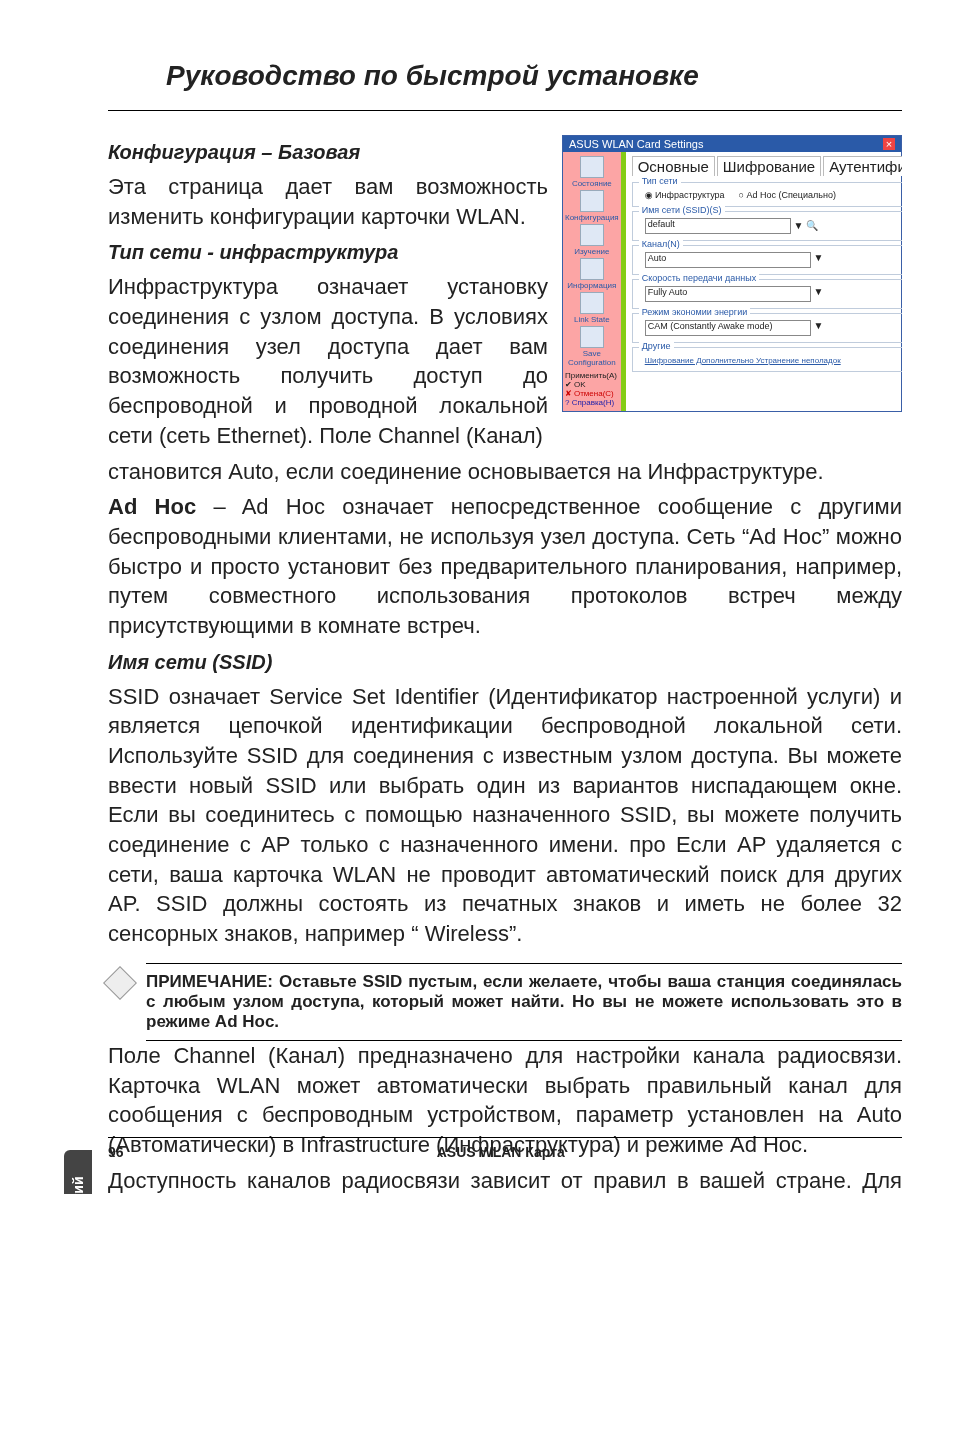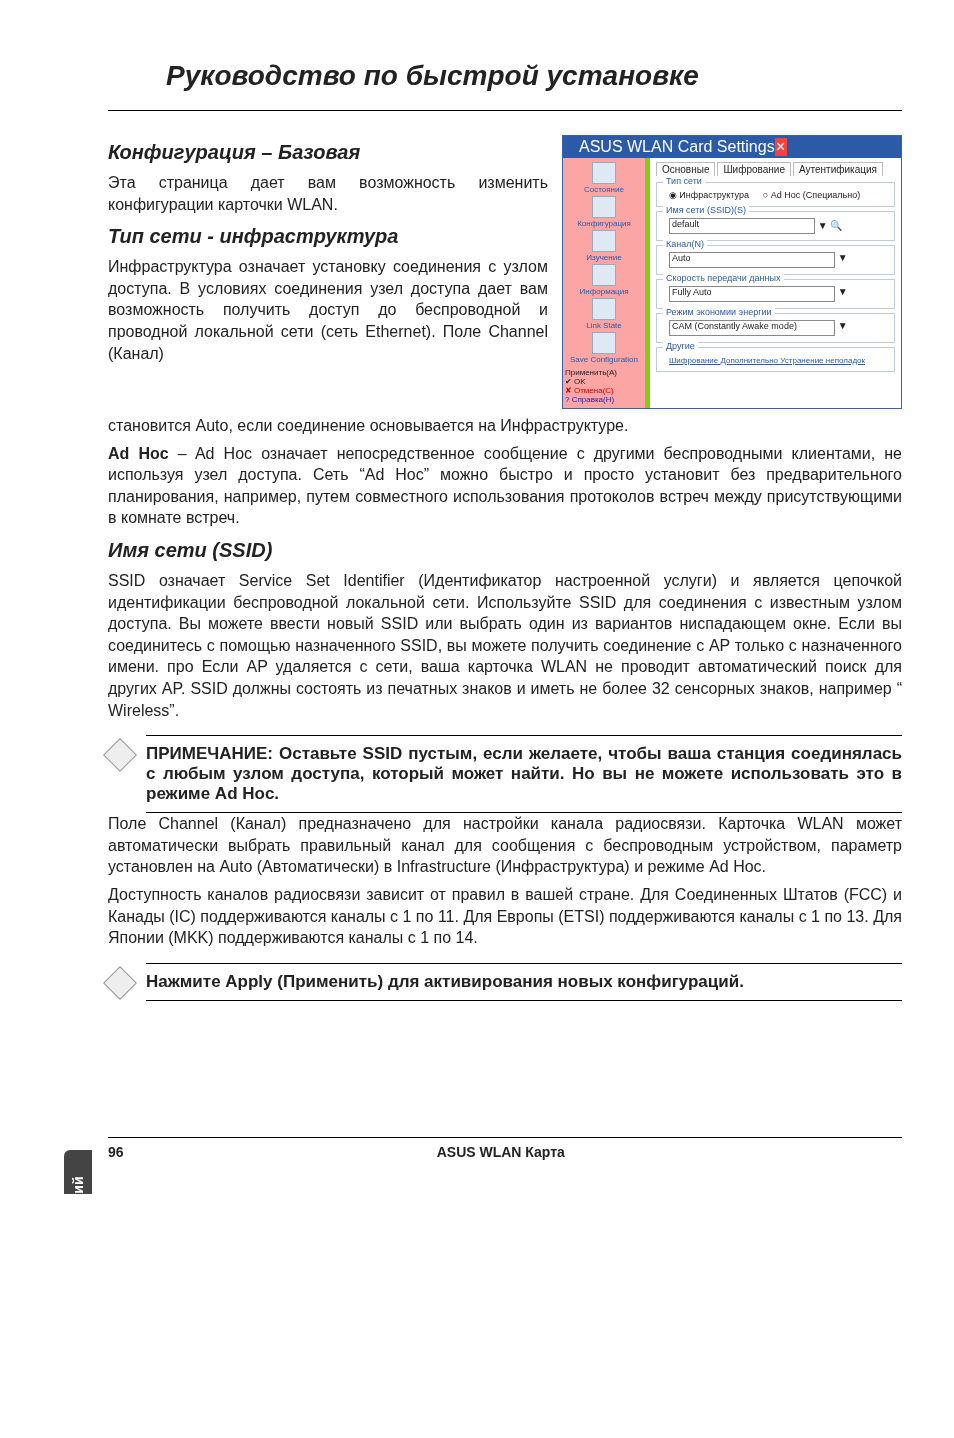--- a/index.html
+++ b/index.html
@@ -2,30 +2,30 @@
 <html><head>
 <meta charset="utf-8">
 <style>
 @page { size: 954px 1438px; margin: 0; }
 html, body { margin: 0; padding: 0; background: #fff; font-family: Arial, Helvetica, sans-serif; color: #222; }
 .page { width: 954px; height: 1194px; position: relative; box-sizing: border-box; padding: 50px 80px 40px 80px; margin-left: 28px; }
 .title { font-size: 28px; font-weight: bold; font-style: italic; margin: 10px 0 18px 58px; }
 .hr { border-top: 1.5px solid #000; margin: 4px 0 20px 0; }
 .flow { overflow: hidden; }
 .heading { font-size: 20px; font-weight: bold; margin: 10px 0 8px 0; font-style: italic; }
-.para { font-size: 16px; line-height: 1.35; text-align: justify; margin: 6px 0; }
+.para { font-size: 22px; line-height: 1.35; text-align: justify; margin: 6px 0; }
 .lead { font-weight: bold; }
 .screenshot { float: right; width: 340px; margin: 4px 0 6px 14px; border: 1px solid #3a5fa7; box-sizing: border-box; }
-.sstitle { background: #2a5aa8; color: #fff; font-size: 16px; padding: 2px 16px; display: flex; }
+.sstitle { background: #2a5aa8; color: #fff; font-size: 11px; padding: 2px 6px; display: flex; justify-content: space-between; }
 .ssbody { display: flex; font-size: 10px; }
 .ssnav { width: 78px; background: #fca5a5; border-right: 5px solid #84cc16; padding: 4px 2px; display: flex; flex-direction: column; gap: 2px; }
 .ssnav .item { text-align: center; font-size: 8px; color: #2a5aa8; }
 .ssnav .icon { width: 22px; height: 20px; margin: 0 auto 1px; background: #dfe8f5; border: 1px solid #9ab; }
 .ssmain { flex: 1; padding: 4px 6px 8px 6px; }
-.tabs { display: flex; gap: 2px; font-size: 10px; margin-bottom: 6px; }
+.tabs { display: flex; gap: 2px; font-size: 15px; margin-bottom: 6px; }
 .tab { border: 1px solid #bbb; border-bottom: none; padding: 1px 5px; background: #fff; }
 .grp { border: 1px solid #c0ccdc; margin: 4px 0; padding: 6px 12px; position: relative; }
 .gl { position: absolute; top: -7px; left: 6px; background: #fff; padding: 0 3px; font-size: 9px; color: #2a5aa8; }
 .radio { font-size: 9px; }
 .inp { width: 140px; height: 14px; border: 1px solid #888; display: inline-block; font-size: 9px; padding: 0 2px; vertical-align: middle; }
 .sel { width: 160px; height: 14px; border: 1px solid #888; display: inline-block; font-size: 9px; padding: 0 2px; }
 .links { font-size: 8px; color: #2a5aa8; text-decoration: underline; }
 .btns { font-size: 8px; margin-top: 2px; }
 .note-block { display: flex; gap: 14px; align-items: flex-start; margin: 14px 0 0 0; }
 .note-icon { width: 22px; height: 22px; border: 1px solid #999; transform: rotate(45deg); margin-top: 8px; background: #eee; }

